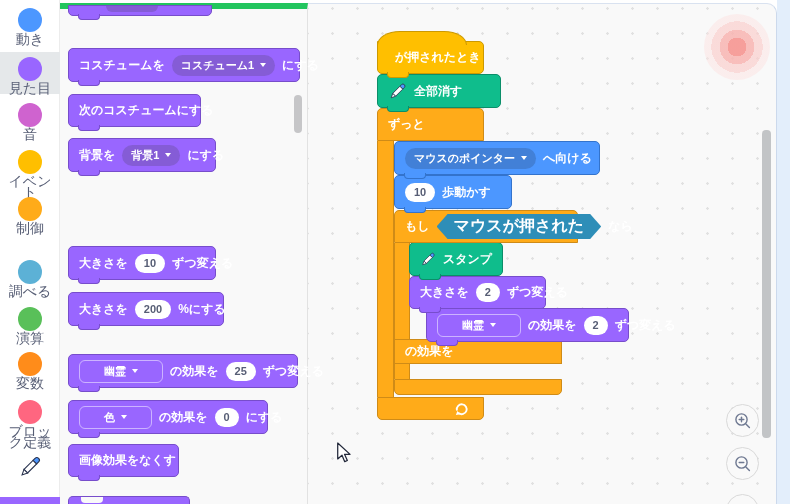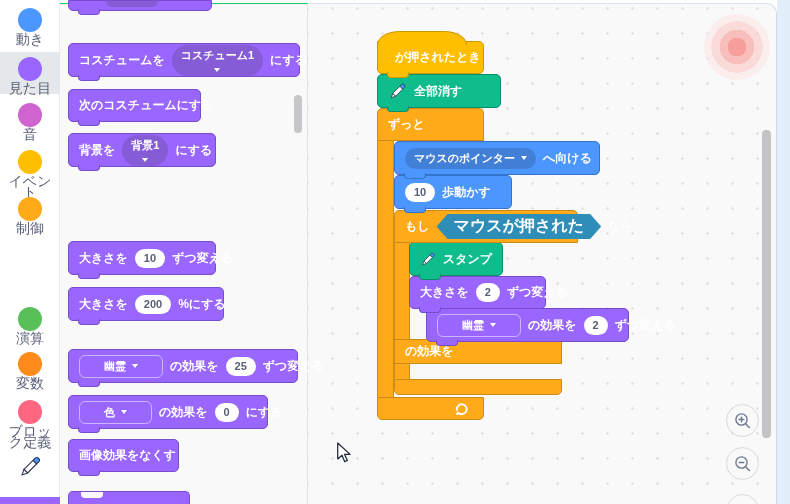--- a/index.html
+++ b/index.html
@@ -12,21 +12,21 @@
              border-right:1px solid #ECECEC; z-index:40; }
   .selbg { position:absolute; left:0; top:52px; width:60px; height:42px; background:#E5E8EA; }
   .cat { position:absolute; left:0; width:60px; display:flex; flex-direction:column; align-items:center; }
   .cat .dot { width:24px; height:24px; border-radius:50%; }
   .cat .lbl { margin-top:2px; font-size:14px; line-height:11px; color:#575E75; text-align:center; width:54px; }
   .penbar { position:absolute; left:0; top:497px; width:60px; height:7px; background:#9966FF; }
   .penext { position:absolute; left:0; top:455px; width:60px; display:flex; justify-content:center; }
 
   
   .palette { position:absolute; left:60px; top:3px; width:248px; height:501px; background:#F9F9F9;
-             border-top:1px solid #22c55e; border-right:1px solid #E2E2E2; z-index:10; }
+             border-top:6px solid #22c55e; border-right:1px solid #E2E2E2; z-index:10; }
   
   .canvas { position:absolute; left:308px; top:3px; width:469px; height:501px; background:#F9F9F9;
             border-top:1px solid #D9E2F0; border-right:1px solid #CCD9EC; border-top-right-radius:10px;
             background-image:radial-gradient(circle,#E1E1E1 1.2px,transparent 1.45px);
             background-size:25px 25px; background-position:12px 17px; }
   .stage-strip { position:absolute; right:0; top:0; width:13px; height:504px; background:#E3EEFB; }
 
   
   .block { position:absolute; display:flex; align-items:center; gap:7px; padding:0 10px;
            color:#fff; font-size:12px; font-weight:600; border-radius:5px; border:1px solid; white-space:nowrap; }
@@ -39,21 +39,21 @@
           border-radius:0 0 4px 4px; border:1px solid; border-top:none; }
   .looks  .bump { background:#9966FF; border-color:#774DCB; }
   .motion .bump { background:#4C97FF; border-color:#3373CC; }
   .penb   .bump { background:#0FBD8C; border-color:#0B8E69; }
   .events .bump { background:#FFBF00; border-color:#CC9900; }
 
   .oval-num { background:#fff; color:#575E75; border-radius:99px; padding:3px 9px;
               font-size:11px; font-weight:600; line-height:13px; }
   .oval-drop { border-radius:99px; padding:4px 9px; display:flex; align-items:center; gap:6px;
                font-size:11px; line-height:13px; }
-  .looks  .oval-drop { background:#855CD6;flex-direction:column; }
+  .looks  .oval-drop { background:#855CD6; }
   .motion .oval-drop { background:#4280D7; }
   .rect-drop { border:1px solid rgba(255,255,255,.5); border-radius:6px; padding:4px 24px;
                display:flex; align-items:center; gap:6px; font-size:11px; line-height:13px; }
   .dar { width:0; height:0; border-left:3.5px solid transparent; border-right:3.5px solid transparent;
          border-top:4.5px solid #fff; }
 
   .dome { position:absolute; background:#FFBF00; border:1px solid #CC9900; border-bottom:none;
           border-radius:46px 46px 0 0 / 28px 28px 0 0; }
   .spine { position:absolute; background:#FFAB19; border-left:1px solid #CF8B17; border-right:1px solid #CF8B17; }
   .cbar-top { border-radius:5px 5px 0 0; }
@@ -105,20 +105,24 @@
       <span class="lbl">音</span>
     </div>
     <div class="cat" style="top:150px">
       <span class="dot" style="background: rgb(255, 191, 0);"></span>
       <span class="lbl">イベント</span>
     </div>
     <div class="cat" style="top:197px">
       <span class="dot" style="background: rgb(255, 171, 25);"></span>
       <span class="lbl">制御</span>
     </div>
+    <div class="cat" style="top:260px">
+      <span class="dot" style="background: rgb(92, 177, 214);"></span>
+      <span class="lbl">調べる</span>
+    </div>
     <div class="cat" style="top:307px">
       <span class="dot" style="background: rgb(89, 192, 89);"></span>
       <span class="lbl">演算</span>
     </div>
     <div class="cat" style="top:352px">
       <span class="dot" style="background: rgb(255, 140, 26);"></span>
       <span class="lbl">変数</span>
     </div>
     <div class="cat" style="top:400px">
       <span class="dot" style="background: rgb(255, 102, 128);"></span>

